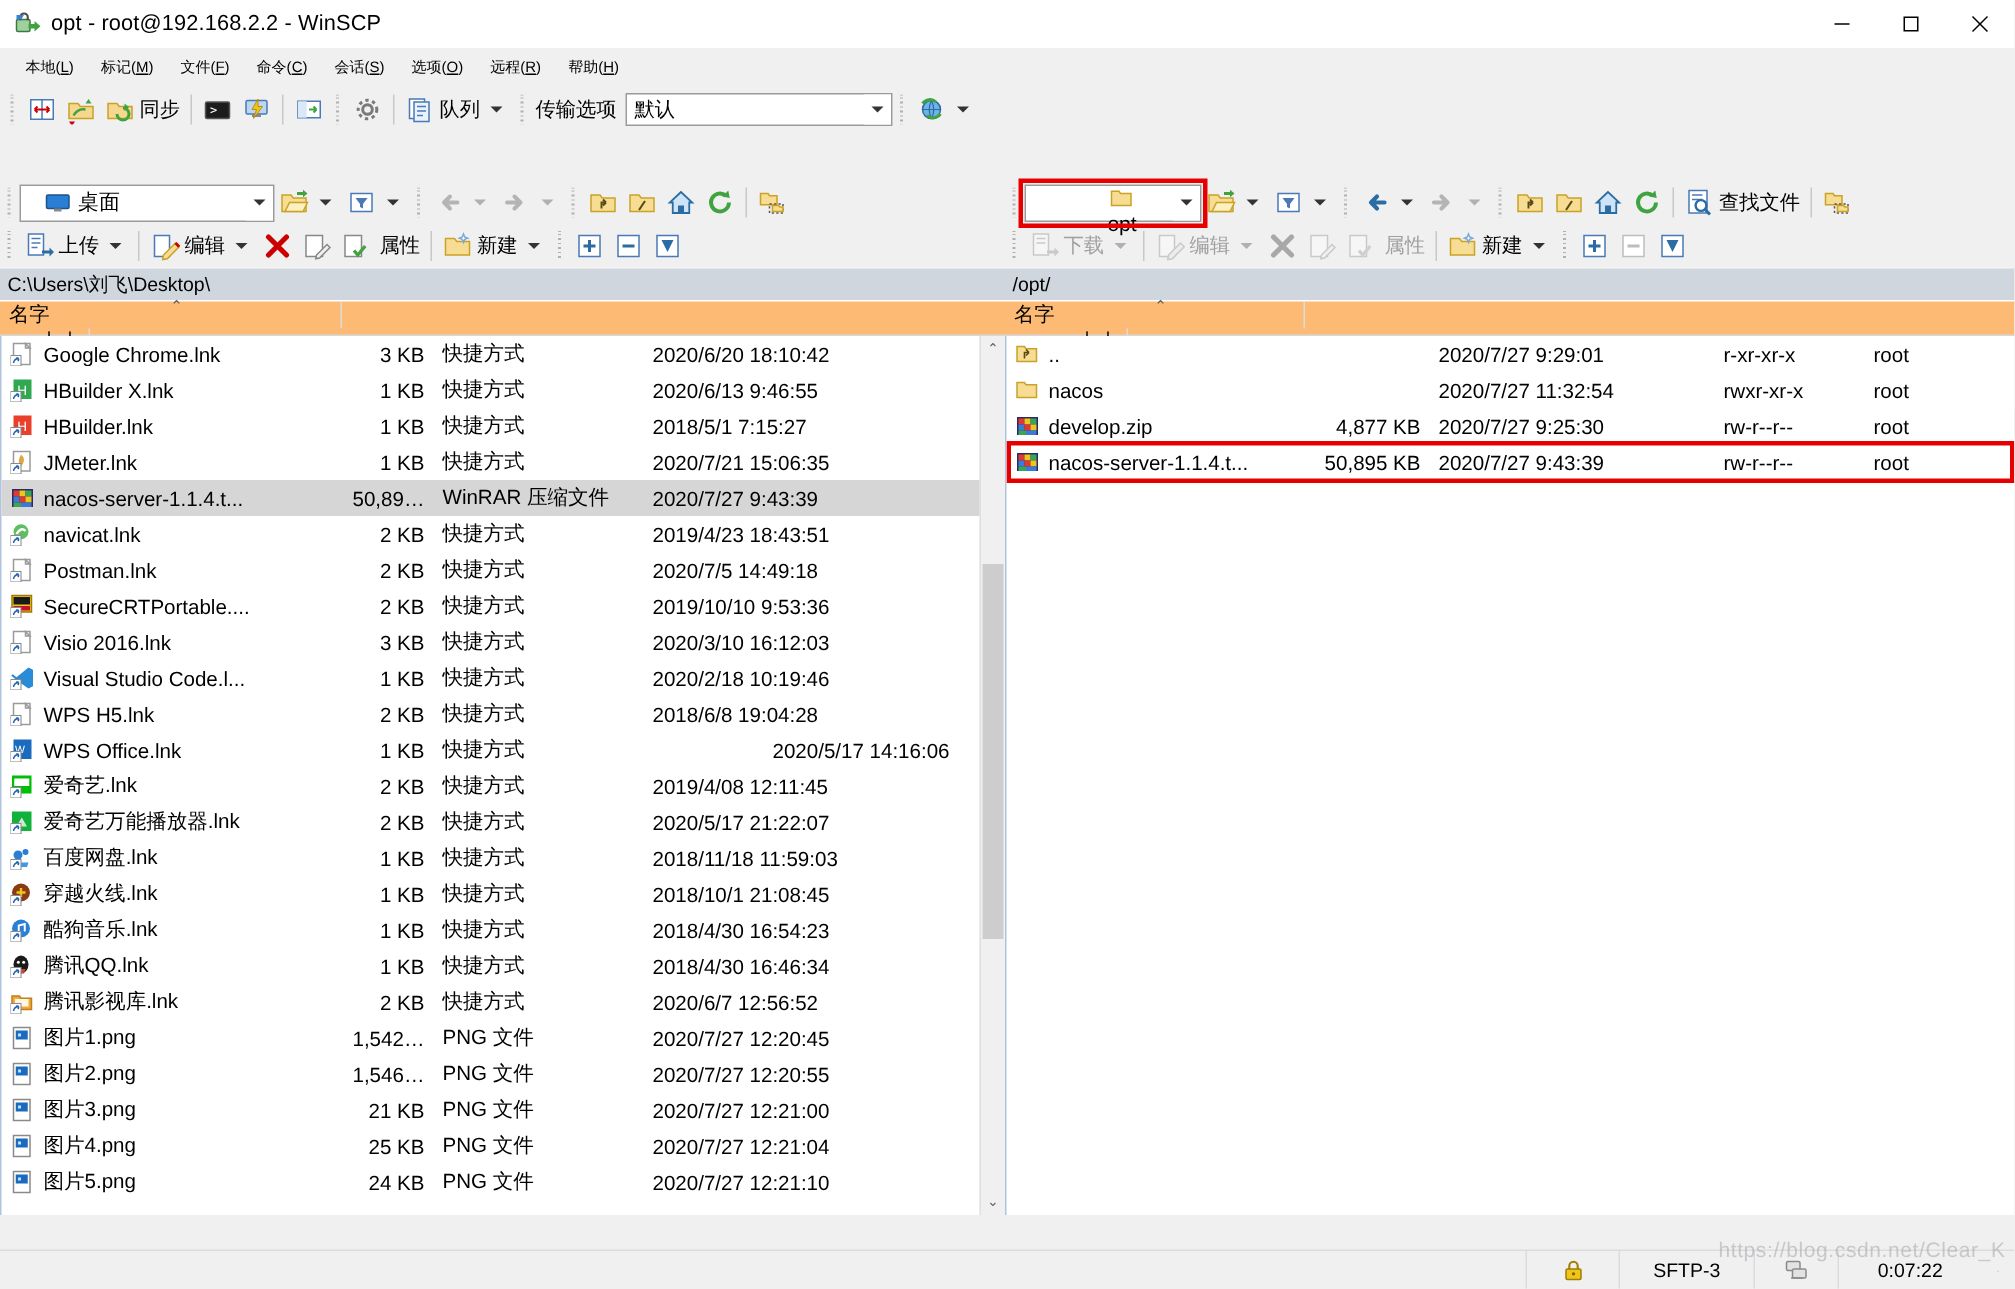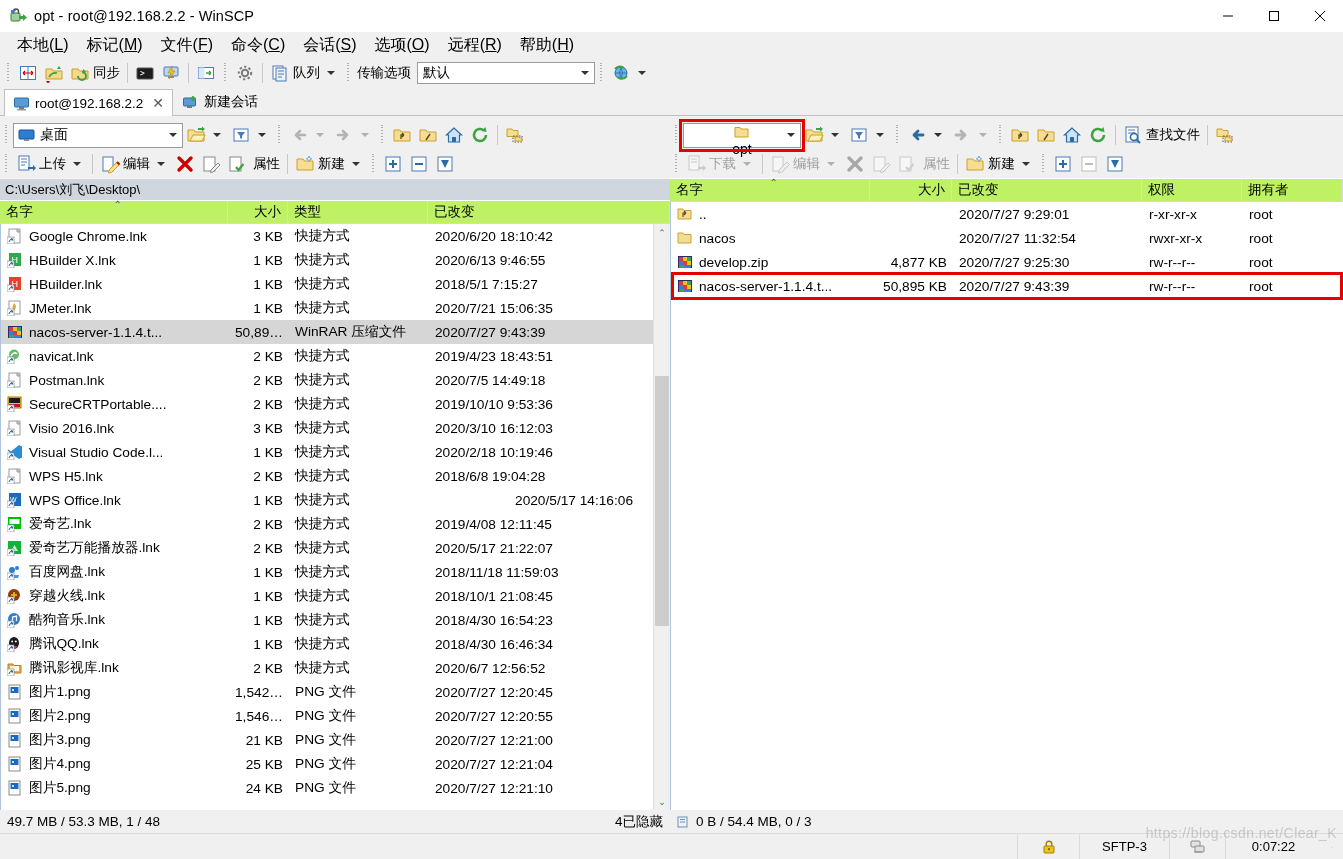--- a/index.html
+++ b/index.html
@@ -22,21 +22,21 @@
     position: relative;
   }
   .title-icon { width: 18px; height: 18px; margin-left: 9px; margin-right: 7px; position: relative; flex: none; }
   .title-text { font-size: 14.5px; color: #000; letter-spacing: 0.1px; }
   .win-buttons { position: absolute; right: 0; top: 0; height: 32px; display: flex; }
   .win-btn { width: 46px; height: 32px; display: flex; align-items: center; justify-content: center;
              font-size: 13px; color: #000; }
 
   
   .menubar { height: 26px; display: flex; align-items: center; padding-left: 8px; background: #f0f0f0; }
-  .menu-item { padding: 8px 9px; font-size: 16px; white-space: nowrap; }
+  .menu-item { padding: 8px 9px; font-size: 10px; white-space: nowrap; }
   .menu-item u { text-decoration: underline; }
 
   
   .toolbar { height: 30px; display: flex; align-items: center; background: #f0f0f0; padding-left: 2px; }
   .grip { width: 7px; height: 20px; margin: 0 3px; flex: none;
     background-image: repeating-linear-gradient(to bottom, #b0b0b0 0 1px, transparent 1px 3px);
     background-size: 2px 100%; background-repeat: repeat-y; background-position: 2px 2px; }
   .tb-sep { width: 1px; height: 20px; background: #c8c8c8; margin: 0 4px; flex: none; }
   .tb-btn { height: 26px; display: flex; align-items: center; padding: 0 3px; gap: 3px; white-space: nowrap; }
   .tb-btn.disabled { color: #a0a0a0; }
@@ -67,31 +67,31 @@
   
   .panes { position: absolute; top: 120px; left: 0; right: 0; bottom: 49px; display: flex; }
   .pane { display: flex; flex-direction: column; }
   .pane-left { width: 670px; }
   .pane-right { width: 673px; }
 
   .pane-toolbar { height: 30px; display: flex; align-items: center; background: #f0f0f0; }
   .pane-toolbar2 { height: 28px; display: flex; align-items: center; background: #f0f0f0; }
 
   .path-combo { height: 25px; background: #fff; border: 1px solid #9a9a9a; display: flex; align-items: center;
-      position: relative; min-width: 0; }
+      position: relative; min-width: 0; padding-left: 12px; }
   .path-combo .pc-icon { margin-left: 4px; margin-right: 5px; }
   .path-combo .pc-text { font-size: 14px; }
   .redbox { outline: 3px solid #e60000; outline-offset: 1px; flex-direction: column; }
 
   .addressbar { height: 22px; background: #d4d0c8; border-top: 1px solid #f5f5f5;
       display: flex; align-items: center; padding-left: 5px; font-size: 13px;
       background: #cfd6dd; }
 
-  .listhdr { height: 24px; display: flex; background: #bef264; border-bottom: 1px solid #d8d8d8;
-      border-top: 1px solid #fff; font-size: 13.5px; position: relative; }
+  .listhdr { height: 24px; display: flex; background: #fdba74; border-bottom: 1px solid #d8d8d8;
+      border-top: 1px solid #fff; font-size: 13.5px; position: relative; flex-direction: column; }
   .hcell { display: flex; align-items: center; position: relative; padding: 0 6px;
       border-right: 1px solid #dcdcdc; }
   .hcell.num { justify-content: flex-end; }
   .sortmark { position: absolute; top: -2px; left: 50%; font-size: 10px; color: #5a5a5a; }
 
   .listbody { flex: 1; background: #fff; overflow: hidden; position: relative;
       border-left: 1px solid #b0c4de; }
   .row { height: 24px; display: flex; align-items: center; font-size: 13.7px; white-space: nowrap; }
   .row.selected { background: #d6d6d6; }
   .cell { padding: 0 6px; overflow: hidden; text-overflow: ellipsis; }
@@ -270,43 +270,20 @@
           <circle cx="10" cy="10" r="6" fill="#6db3e8" stroke="#2b6ca3"></circle>
           <path d="M4 10 h12 M10 4 q3 6 0 12 M10 4 q-3 6 0 12" stroke="#2b6ca3" fill="none" stroke-width="0.8"></path>
           <path d="M4 6 a6 6 0 0 1 9 -1" stroke="#3fa33f" fill="none" stroke-width="2"></path>
           <path d="M16 13 a6 6 0 0 1 -9 1" stroke="#3fa33f" fill="none" stroke-width="2"></path>
         </svg>
       </span>
       <span class="caret"></span>
     </div>
   </div>
 
-  <div class="tabstrip">
-    <div class="tab active">
-      <span class="ico" style="width:17px;height:17px">
-        <svg width="17" height="17" viewBox="0 0 17 17">
-          <rect x="1.5" y="3" width="14" height="9" rx="1" fill="#5b9bd5" stroke="#2b6ca3"></rect>
-          <rect x="6" y="12" width="5" height="2" fill="#777"></rect>
-          <rect x="4" y="14" width="9" height="1.5" fill="#999"></rect>
-        </svg>
-      </span>
-      <span>root@192.168.2.2</span>
-      <span class="x">✕</span>
-    </div>
-    <div class="tab">
-      <span class="ico" style="width:17px;height:17px">
-        <svg width="17" height="17" viewBox="0 0 17 17">
-          <rect x="1.5" y="4" width="12" height="8" rx="1" fill="#5b9bd5" stroke="#2b6ca3"></rect>
-          <rect x="5" y="12" width="5" height="2" fill="#777"></rect>
-          <path d="M11 2 v5 M8.5 4.5 h5" stroke="#3fa33f" stroke-width="1.8"></path>
-        </svg>
-      </span>
-      <span>新建会话</span>
-    </div>
-  </div>
 
   <div class="panes">
 
     <div class="pane pane-left">
 
       <div class="pane-toolbar">
         <div class="grip"></div>
         <div class="path-combo" style="width:170px">
           <span class="pc-icon ico" style="width:17px;height:17px">
             <svg width="17" height="17" viewBox="0 0 17 17">
@@ -1053,20 +1030,23 @@
         <div class="tb-btn">
           <span class="ico">
             <svg width="20" height="20" viewBox="0 0 20 20">
               <rect x="3" y="3" width="14" height="14" fill="#fff" stroke="#4a79b5"></rect>
               <path d="M6 6 h8 l-4 8 z" fill="#2b6ca3"></path>
             </svg>
           </span>
         </div>
       </div>
 
+      <div class="addressbar">
+        <span>/opt/</span>
+      </div>
 
       <div class="listhdr">
         <div class="hcell" style="width:200px">
           <span>名字</span>
           <span class="sortmark">⌃</span>
         </div>
         <div class="hcell num" style="width:82px">
             <span>大小</span>
           </div>
         <div class="hcell" style="width:190px">
@@ -1145,36 +1125,20 @@
             <div class="cell" style="width: 190px;">2020/7/27 9:43:39</div>
             <div class="cell" style="width: 100px;">rw-r--r--</div>
             <div class="cell" style="width: 100px;">root</div>
           </div>
           <div class="redhl" style="left: 0px; right: 0px; top: 70px; height: 28px;"></div>
         </div>
 
     </div>
   </div>
 
-  <div class="statusrow">
-    <div class="status-left">
-      <span>49.7 MB / 53.3 MB,  1 / 48</span>
-      <span>4已隐藏</span>
-    </div>
-    <div class="status-right">
-      <span class="ico" style="width:14px;height:14px">
-        <svg width="14" height="14" viewBox="0 0 14 14">
-          <rect x="1" y="2" width="9" height="10" fill="#eef3f9" stroke="#6d8fb5"></rect>
-          <line x1="3" y1="4.5" x2="8" y2="4.5" stroke="#6d8fb5"></line>
-            <line x1="3" y1="7" x2="8" y2="7" stroke="#6d8fb5"></line>
-        </svg>
-      </span>
-      <span>0 B / 54.4 MB,  0 / 3</span>
-    </div>
-  </div>
 
   <div class="botbar">
     <div class="bb-cell" style="width:62px">
       <span class="ico" style="width:16px;height:16px">
         <svg width="16" height="16" viewBox="0 0 16 16">
           <rect x="3" y="7" width="10" height="7" rx="1" fill="#f0c419" stroke="#a07e00"></rect>
           <path d="M5.2 7 V5 a2.8 2.8 0 0 1 5.6 0 V7" fill="none" stroke="#a07e00" stroke-width="1.4"></path>
           <circle cx="8" cy="10.2" r="1.1" fill="#7a6100"></circle>
         </svg>
       </span>

